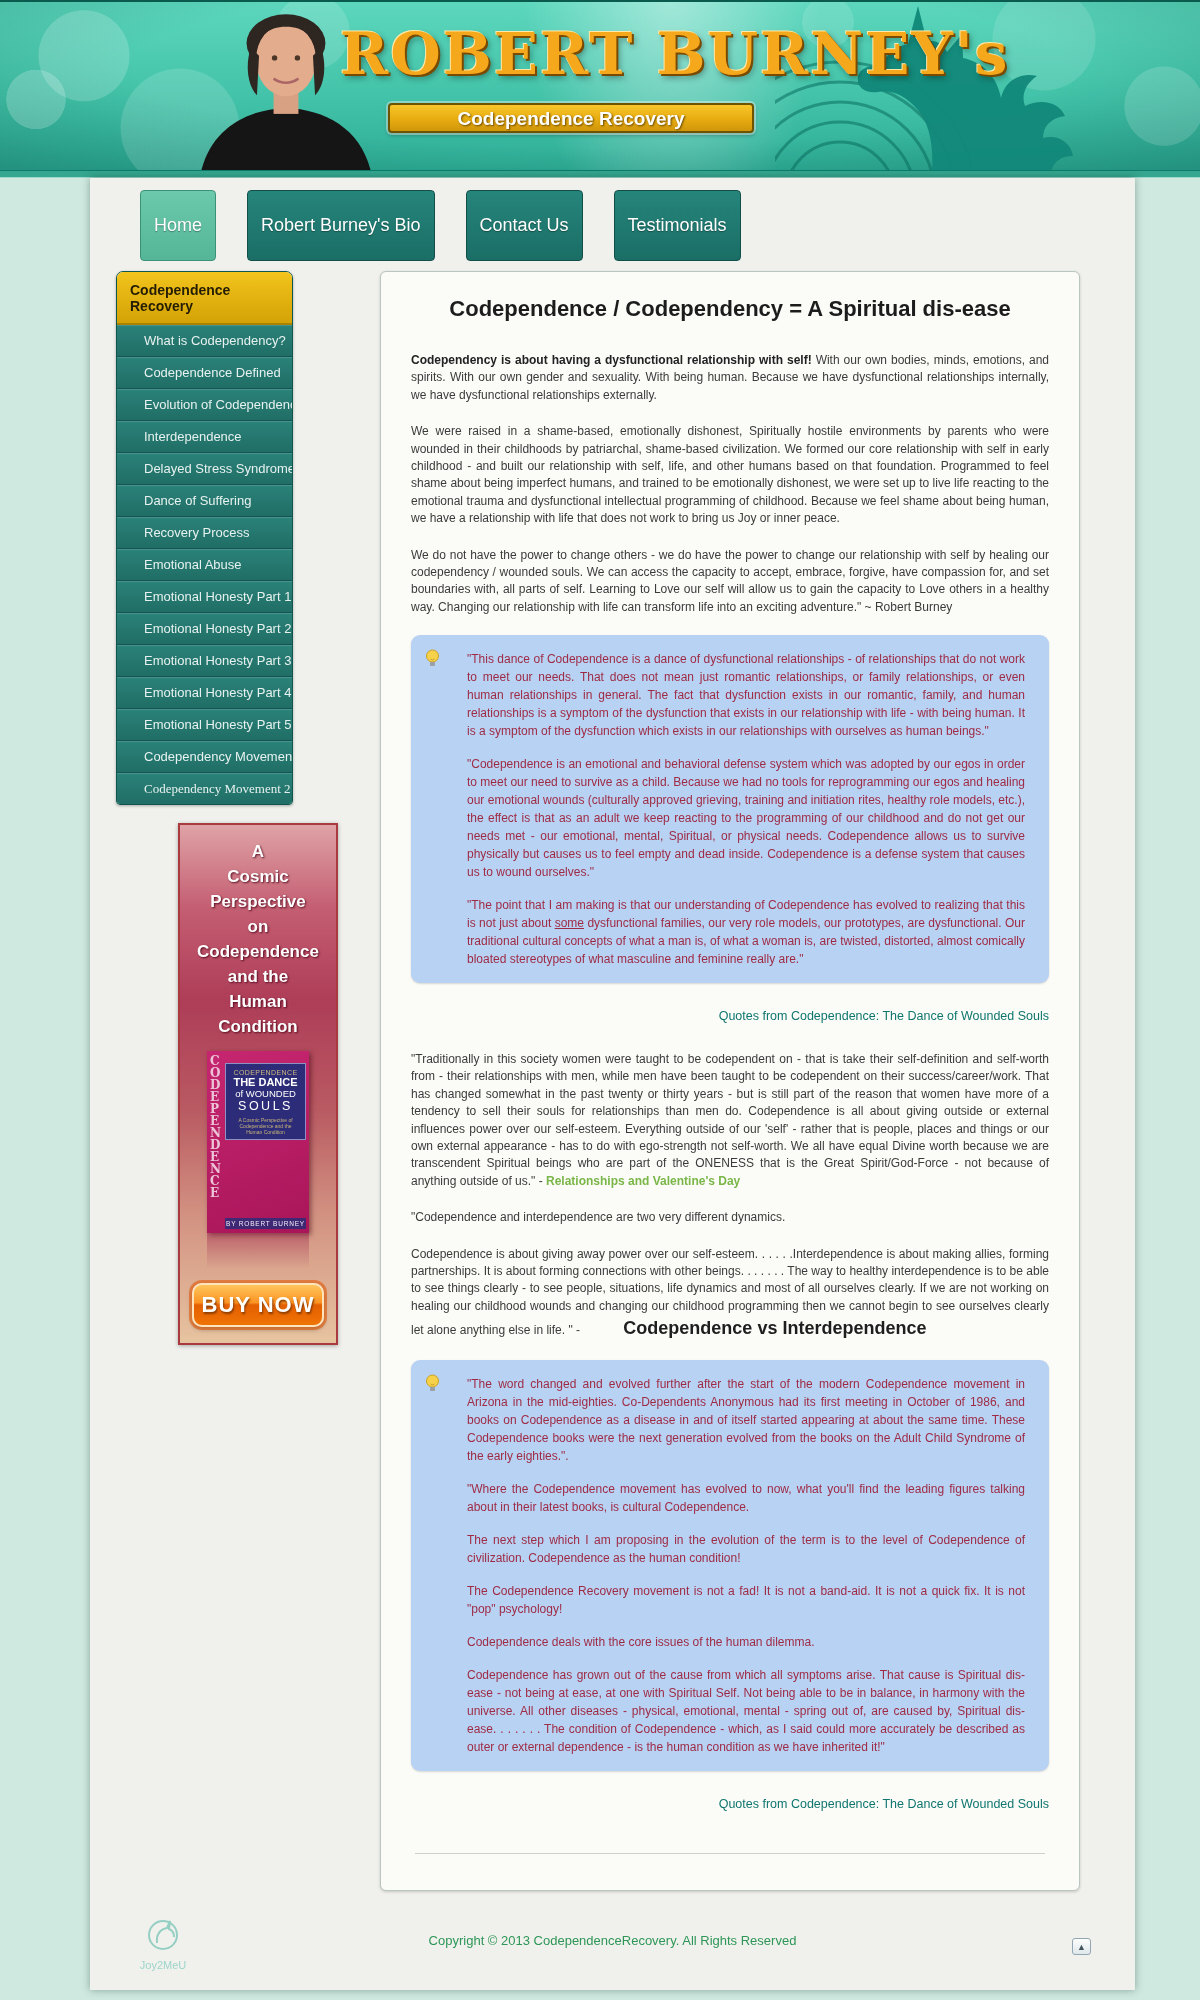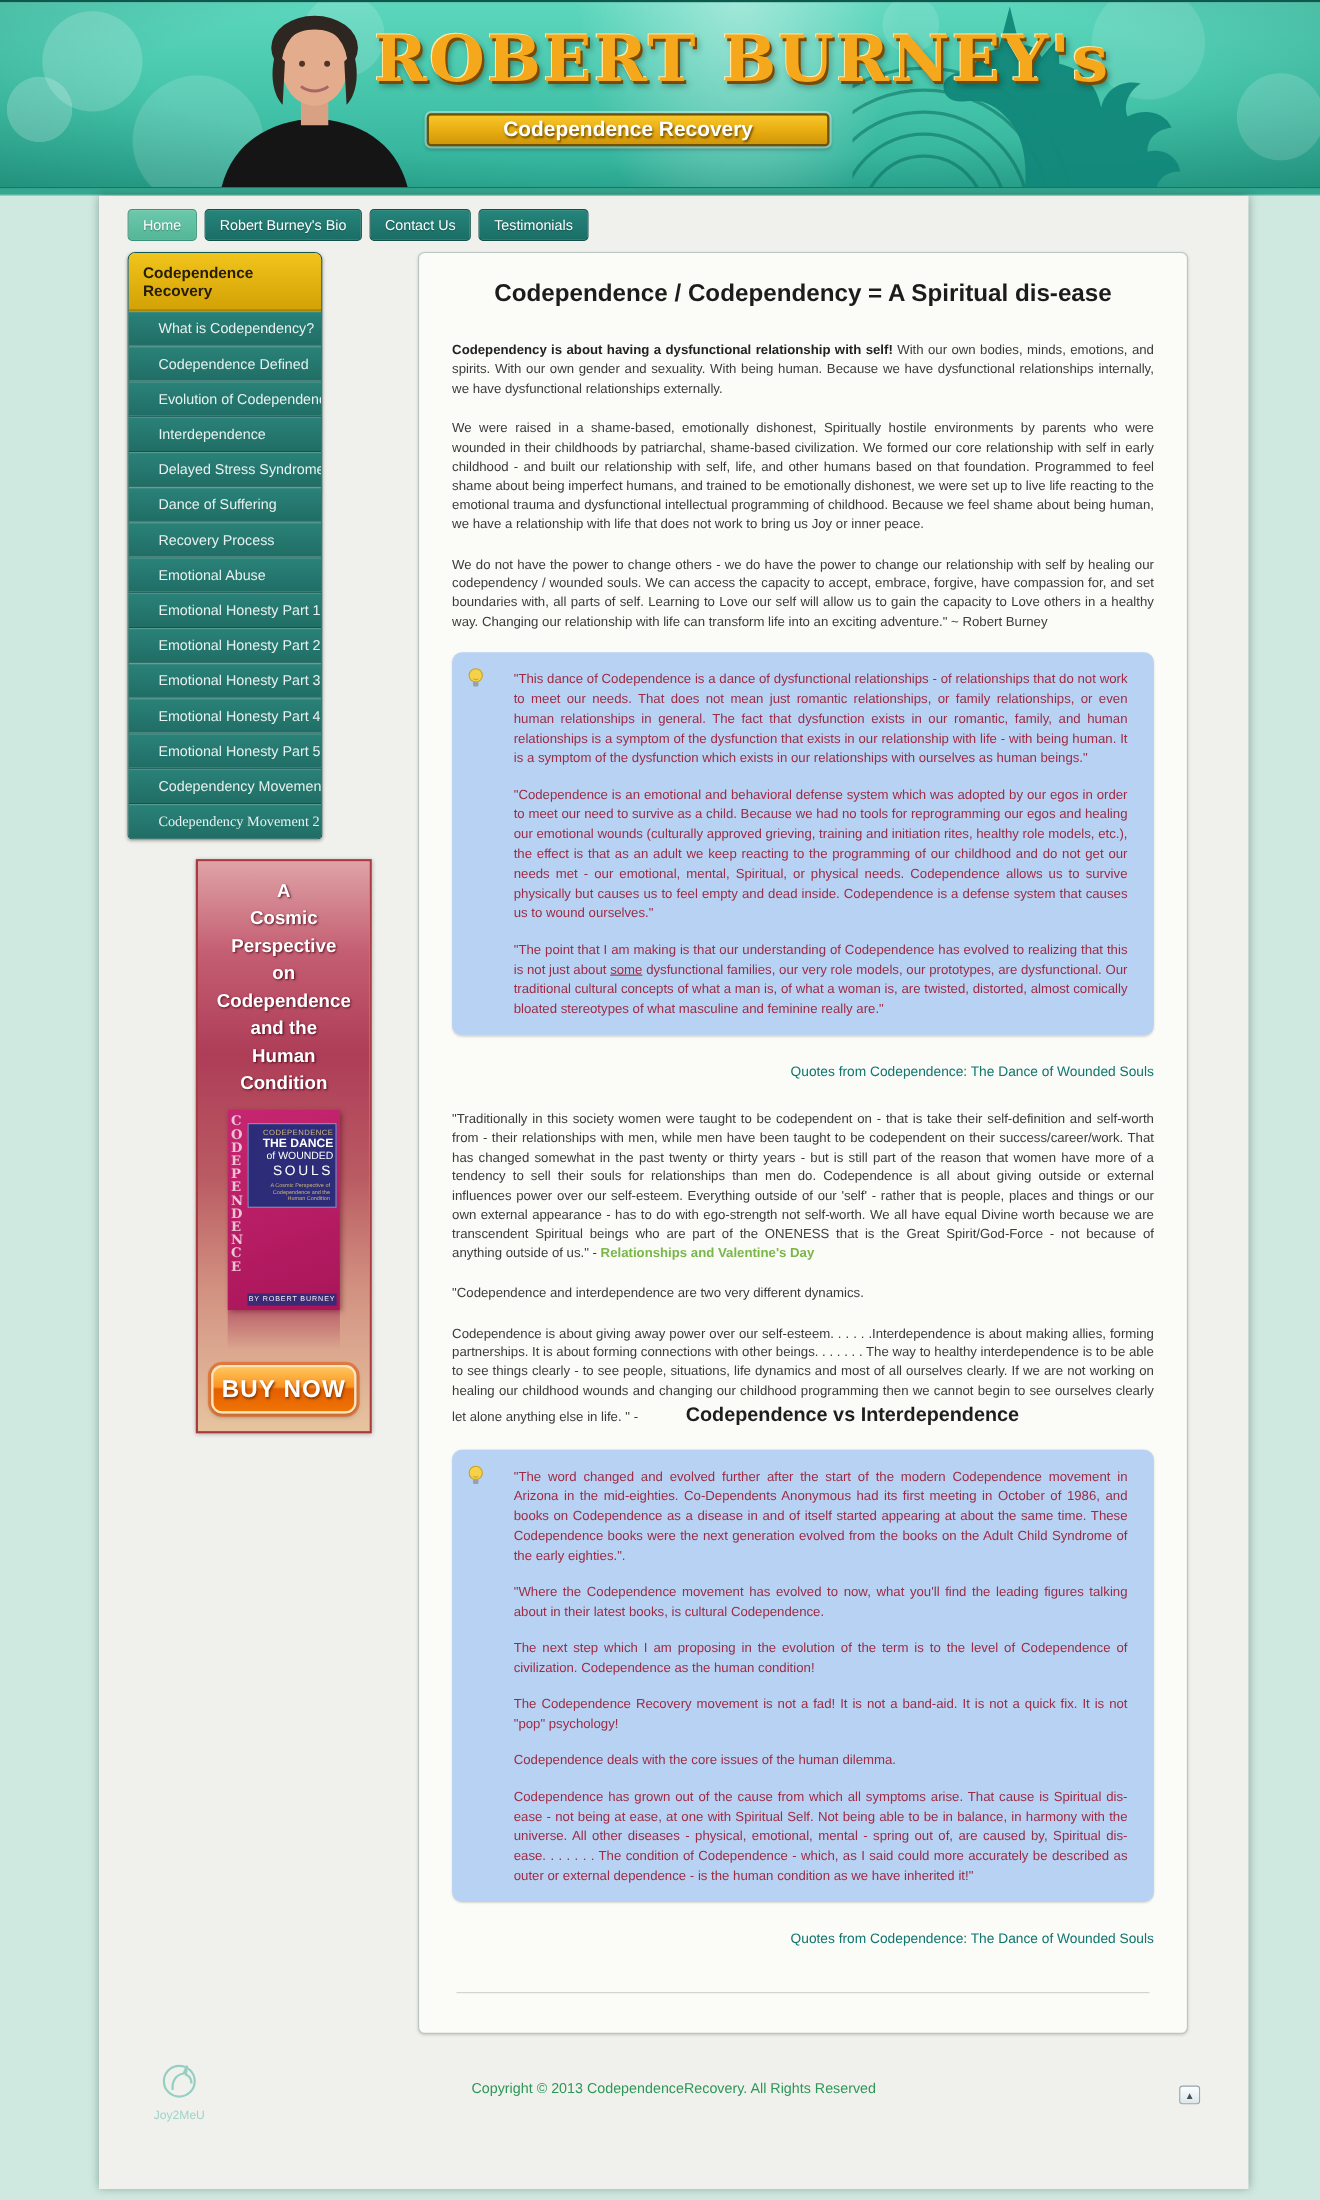--- a/index.html
+++ b/index.html
@@ -51,23 +51,24 @@
   .wrapper {
     position:relative; margin:0 0 0 90px; width:1045px; min-height:1812px;
     background:#f0f1ec;
     box-shadow:0 0 8px rgba(0,40,30,.35);
     padding:12px 26px 8px 26px;
   }
 
   
   .nav { display:flex; gap:7px; margin-bottom:10px; }
   .tab {
-    background:linear-gradient(180deg,#26857b,#1a6e66); color:#fff; font-size:13px;
-    padding:6px 13px; border-radius:4px; border:1px solid #124f49; cursor:pointer;
+    background:linear-gradient(180deg,#26857b,#1a6e66); color:#fff; font-size:18px;
+    padding:24px 13px; border-radius:4px; border:1px solid #124f49; cursor:pointer;
     text-shadow:0 1px 1px rgba(0,0,0,.35);
+    margin-left:24px;
   }
   .tab.active { background:linear-gradient(180deg,#6cc9ab,#54b697); border-color:#3a9378; }
 
   .columns { display:flex; align-items:flex-start; }
   .left-col { width:250px; flex:none; }
   .main-col { width:700px; flex:none; margin-left:14px; }
 
   
   .menu { width:177px; border:1px solid #0f564f; border-radius:7px 7px 4px 4px; overflow:hidden;
           box-shadow:0 1px 3px rgba(0,0,0,.3); }
@@ -94,21 +95,21 @@
   .ad-line { color:#fff; font-weight:bold; font-size:17px; line-height:25px;
              text-shadow:1px 1px 2px rgba(70,0,20,.85); }
   .book-cover {
     width:102px; height:182px; margin:12px auto 0; display:flex; text-align:left;
     background:linear-gradient(160deg,#c62670,#a91559); box-shadow:2px 2px 5px rgba(60,0,20,.5);
     padding:4px 3px;
   }
   .book-spine { width:15px; color:#ecc4d6; font-family:"DejaVu Serif",serif; font-weight:bold;
                 font-size:12px; line-height:12px; word-break:break-all; letter-spacing:0; }
   .book-main { flex:1; display:flex; flex-direction:column; }
-  .book-box { background:#2c2c78; border:1px solid #8f8fc4; padding:5px 2px 4px; margin-top:8px; text-align:right; }
+  .book-box { background:#2c2c78; border:1px solid #8f8fc4; padding:5px 2px 4px; margin-top:8px; text-align:center; }
   .bk-t1 { color:#cdb87e; font-size:7px; letter-spacing:.4px; }
   .bk-t2 { color:#fff; font-weight:bold; font-size:11px; }
   .bk-t3 { color:#fff; font-size:9.5px; }
   .bk-t4 { color:#fff; font-size:12.5px; letter-spacing:2.5px; }
   .bk-sub { color:#c9b47a; font-size:5px; margin-top:4px; line-height:6px; padding:0 3px; }
   .bk-author { color:#efeff8; font-size:6.5px; letter-spacing:.8px; margin-top:auto; text-align:center;
                background:rgba(44,44,120,.85); padding:2px 0; }
   .book-reflection { width:102px; height:40px; margin:0 auto;
     background:linear-gradient(180deg, rgba(150,20,70,.40), rgba(150,20,70,0) 90%); }
   .buy-btn {

